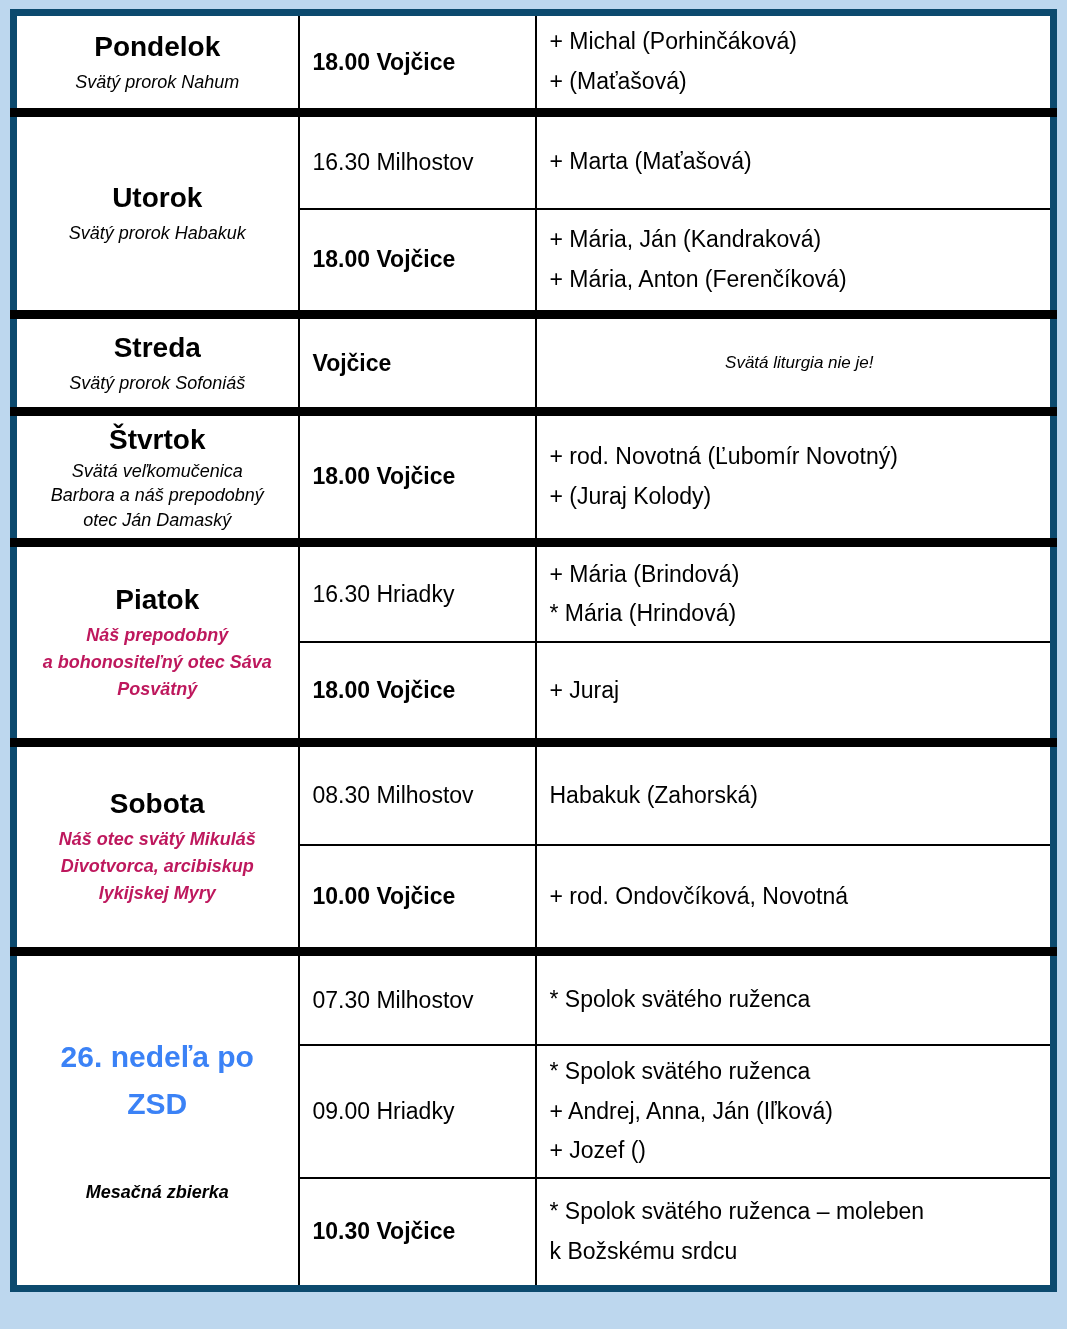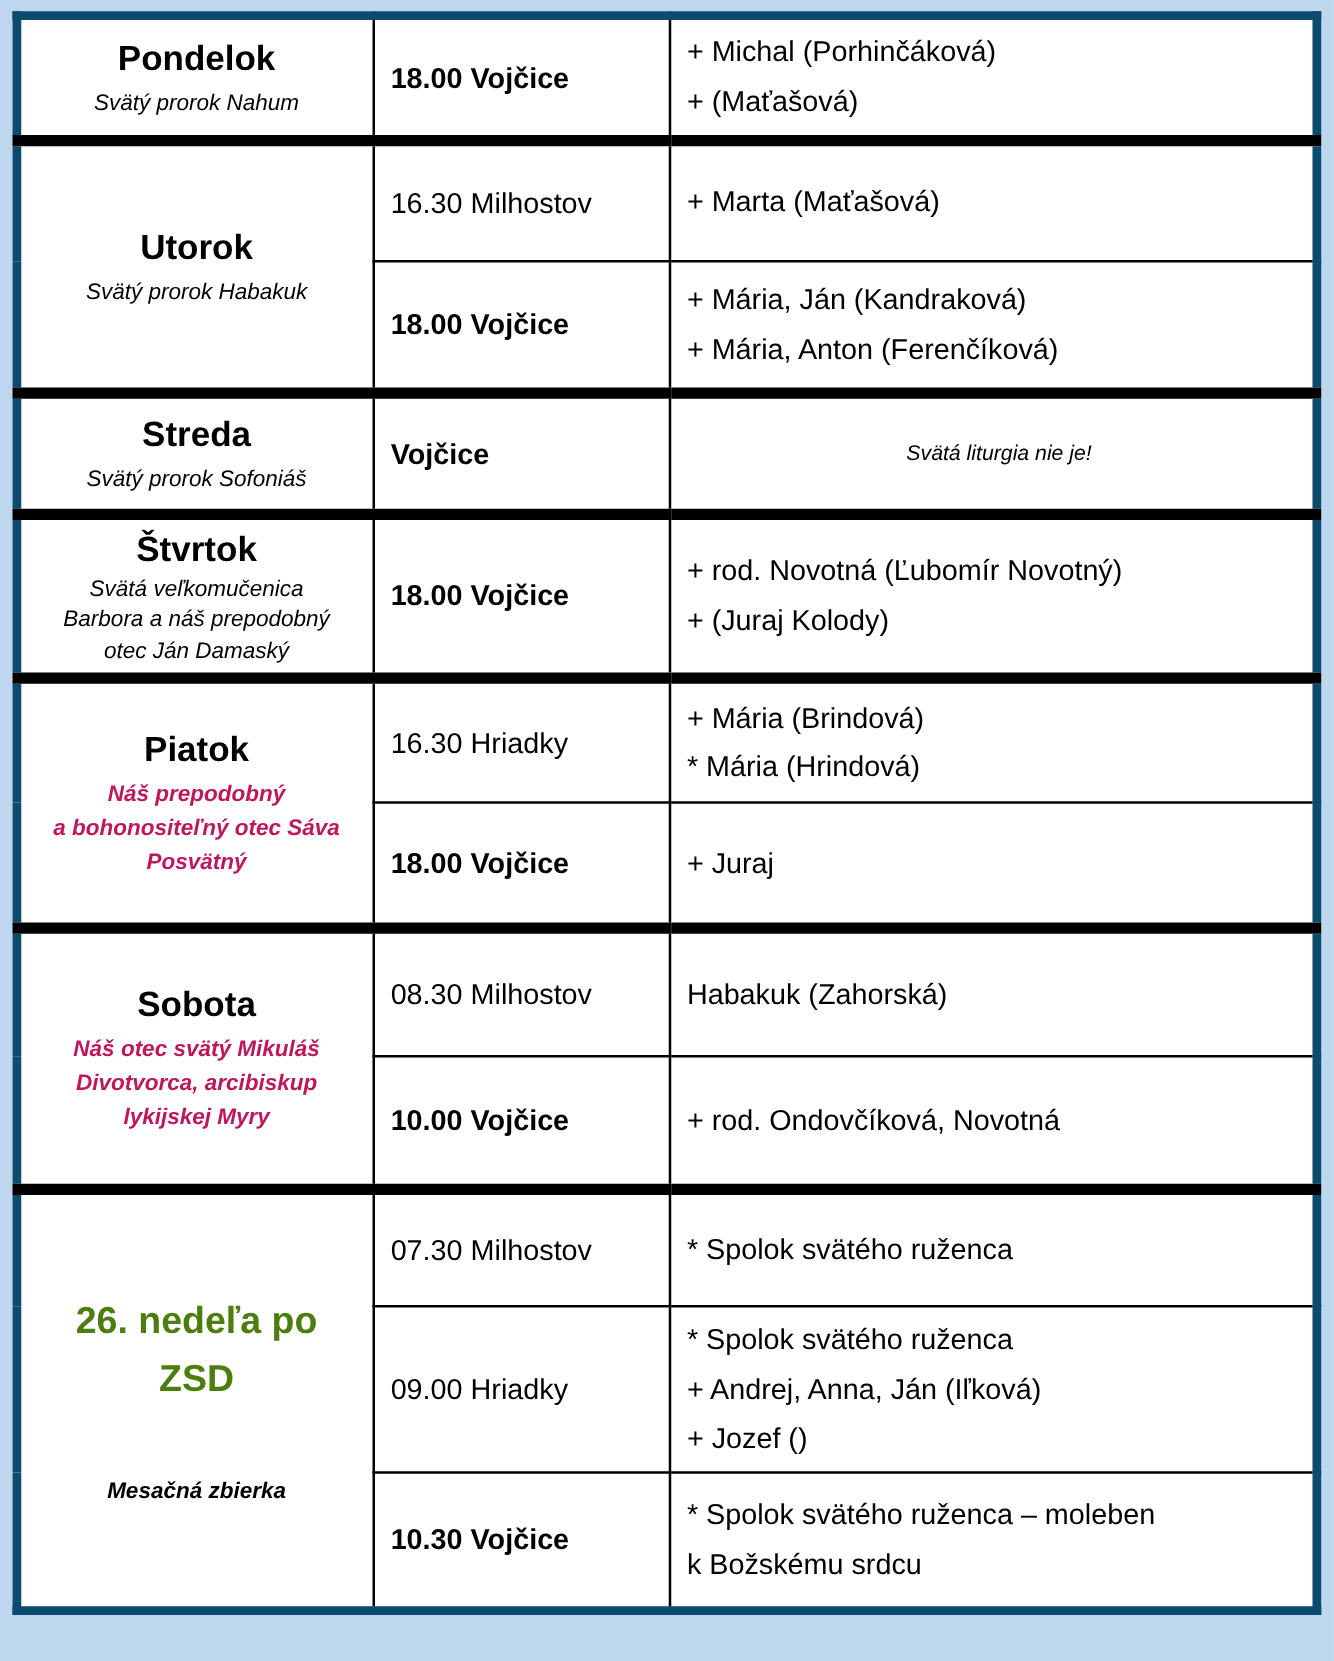--- a/index.html
+++ b/index.html
@@ -47,21 +47,21 @@
     font-size: 18px;
     line-height: 1.5;
     margin-top: 5px;
     font-style: italic;
   }
   .day-sub.green {
     color: #be185d;
     font-weight: 700;
   }
   .sunday-title {
-    color: #4d7c0f;
+    color: #3b82f6;
     font-size: 30px;
     font-weight: 700;
     line-height: 1.55;
   }
   .sunday-sub {
     font-weight: 700;
     margin-top: 52px;
     font-size: 18px;
   }
   

